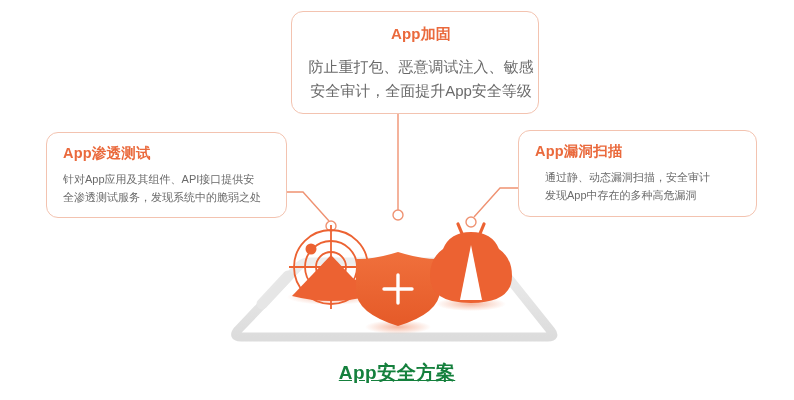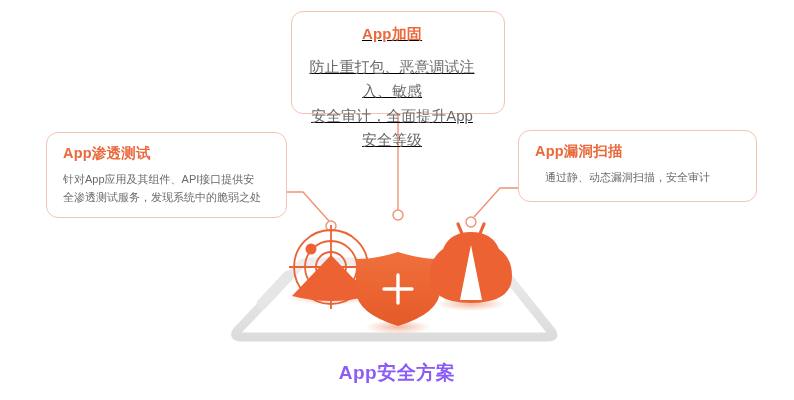--- a/index.html
+++ b/index.html
@@ -34,53 +34,53 @@
     margin:0;
   }
   .card-body{
     color:#6a6a6a;
     margin:0;
     line-height:1.62;
   }
 
   
   #card-hardening{
-    left:291px;top:11px;width:214px;height:103px;
-    padding:13px 28px 0 16px;
-    text-decoration:underline;
+    left:291px;top:11px;width:248px;height:103px;
+    padding:13px 4px 0 16px;
   }
   #card-hardening .card-title{font-size:15px;text-align:center;margin-bottom:11px;}
   #card-hardening .card-body{font-size:15px;text-align:center;}
 
   
   #card-pentest{
     left:46px;top:132px;width:241px;height:86px;
     padding:11px 14px 12px 16px;
   }
   #card-pentest .card-title{font-size:14.5px;text-align:left;margin-bottom:8px;}
   #card-pentest .card-body{font-size:11px;text-align:left;}
 
   
   #card-scan{
-    left:518px;top:130px;width:239px;height:72px;
+    left:518px;top:130px;width:239px;height:87px;
     padding:11px 14px 16px 16px;
   }
   #card-scan .card-title{font-size:14.5px;text-align:left;margin-bottom:8px;}
   #card-scan .card-body{font-size:11px;text-align:left;margin-left:10px;}
 
   
   #main-title{
     position:absolute;
     left:0;top:360px;width:794px;
     text-align:center;
     font-size:19px;
     font-weight:bold;
-    color:#8b5cf6;
+    color:#15803d;
     letter-spacing:.5px;
     z-index:5;
+    text-decoration:underline;
   }
 </style>
 </head>
 <body>
 
 <div id="stage">
 
   <svg id="bg-layer" class="layer" viewBox="0 0 794 400">
     <defs>
       <linearGradient id="phoneGrad" x1="0" y1="0" x2="0" y2="1">
@@ -136,20 +136,21 @@
 
   <div class="card" id="card-pentest">
     <p class="card-title">App渗透测试</p>
     <p class="card-body">针对App应用及其组件、API接口提供安</p>
     <p class="card-body">全渗透测试服务，发现系统中的脆弱之处</p>
   </div>
 
   <div class="card" id="card-scan">
     <p class="card-title">App漏洞扫描</p>
     <p class="card-body">通过静、动态漏洞扫描，安全审计</p>
+    <p class="card-body">发现App中存在的多种高危漏洞</p>
   </div>
 
   <svg id="icon-layer" class="layer" viewBox="0 0 794 400">
 
     <g>
       <ellipse cx="331" cy="297" rx="44" ry="8" fill="url(#shadowGrad)"></ellipse>
       <g fill="none" stroke="#ec6232" stroke-width="1.8">
         <circle cx="331" cy="267" r="37"></circle>
         <circle cx="331" cy="267" r="26"></circle>
         <circle cx="331" cy="267" r="15"></circle>

